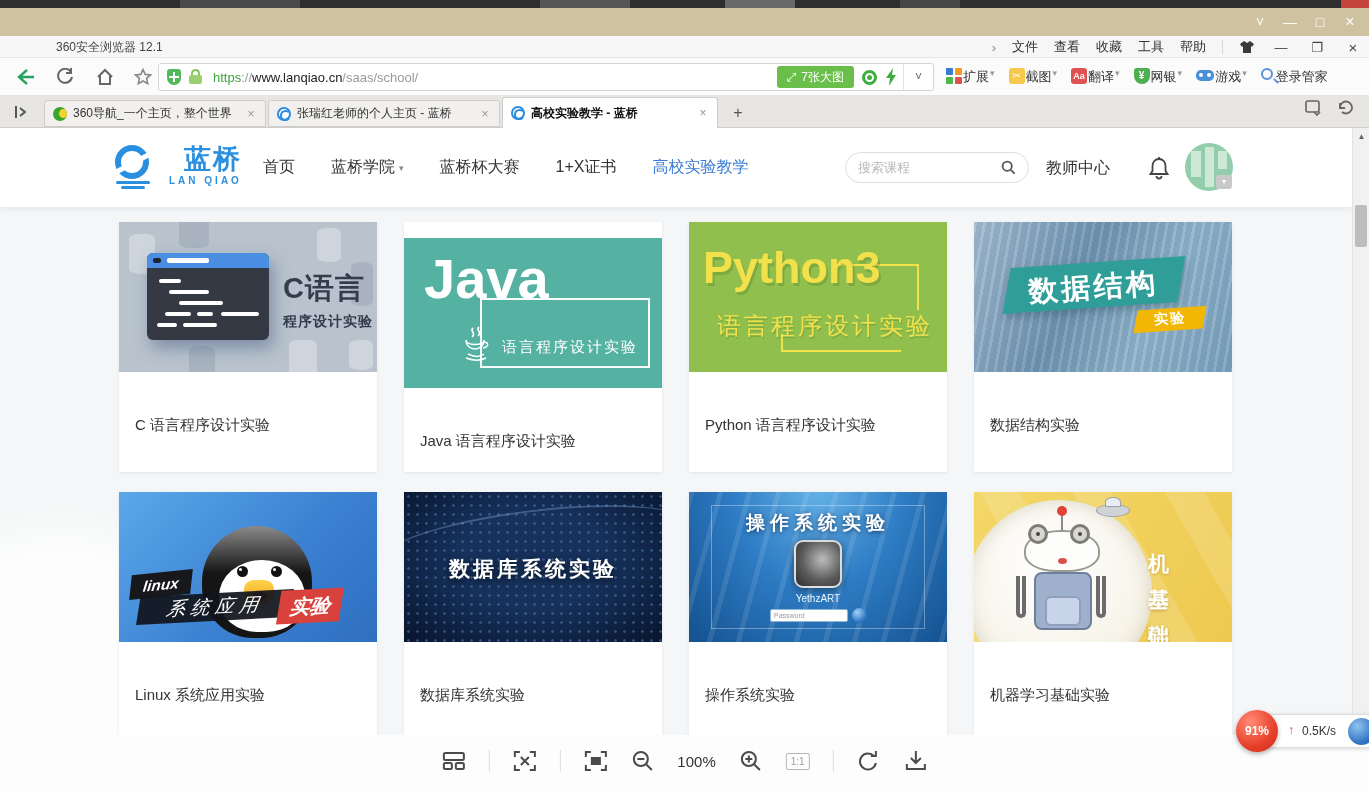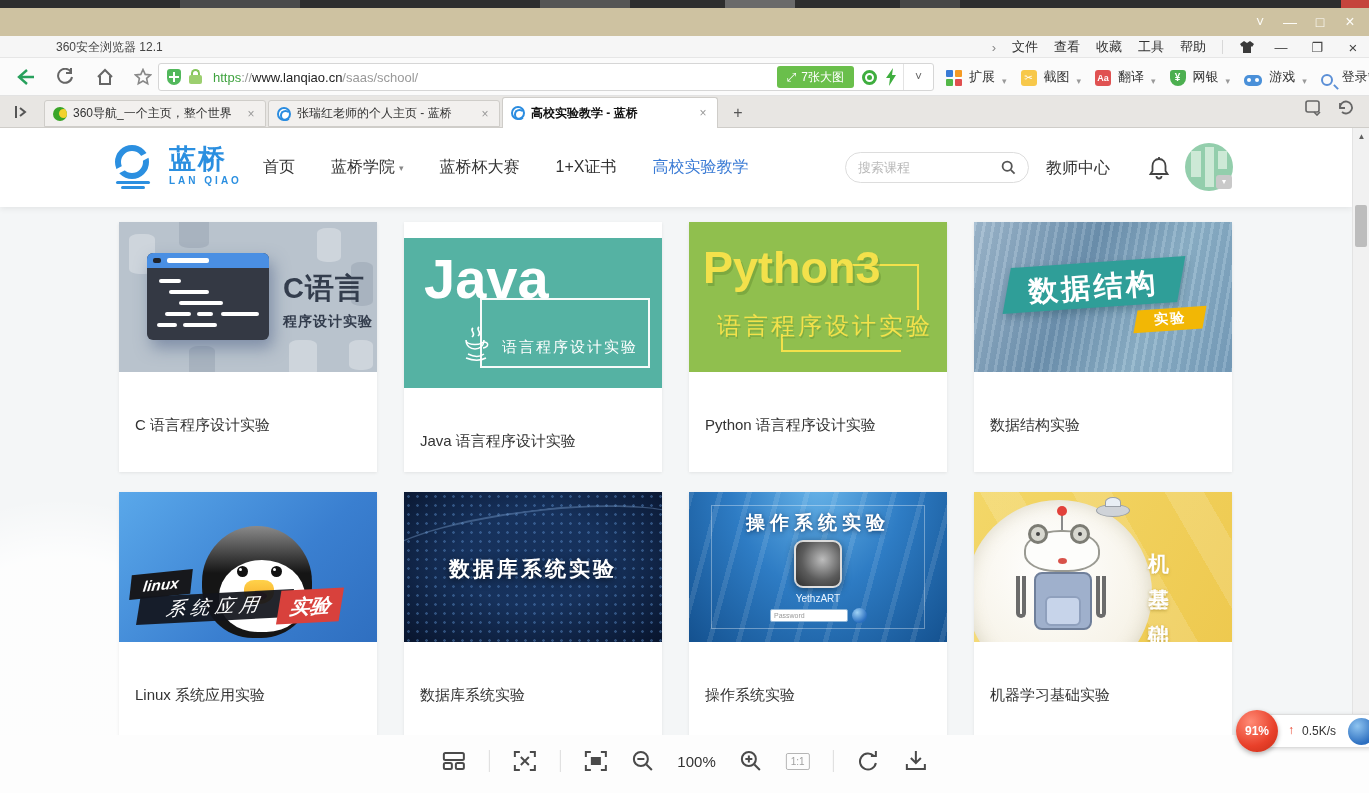--- a/index.html
+++ b/index.html
@@ -41,21 +41,21 @@
   #url-text { margin-left:10px; font-size:13px; white-space:nowrap; flex:1; overflow:hidden; }
   .u-scheme { color:#3fa33f;margin-top:46px; } .u-sep { color:#999; } .u-host { color:#222; } .u-path { color:#999; }
   #img-badge { flex:none; height:22px; background:#6abf4b; border-radius:3px; color:#fff; font-size:12px;
                display:flex; align-items:center; padding:0 10px; gap:5px; margin-right:8px; }
   #aperture-ico { flex:none; width:15px; height:15px; border:3px solid #3fae3f; border-radius:50%; margin-right:8px; position:relative; }
   #aperture-ico:after { content:""; position:absolute; left:2px; top:2px; width:5px; height:5px; background:#3fae3f; border-radius:50%; }
   #bolt-ico { flex:none; margin-right:6px; }
   #addr-dd { flex:none; width:30px; height:26px; border-left:1px solid #e3e3e3; color:#666; font-size:12px;
              display:flex; align-items:center; justify-content:center; }
   #ext-toolbar { position:absolute; left:942px; top:0; height:38px; display:flex; align-items:center; gap:6px; }
-  .ext-item { display:flex; align-items:flex-end; gap:7px; padding:0 4px; }
+  .ext-item { display:flex; align-items:flex-start; gap:1px; padding:0 4px; }
   .ext-label { font-size:13px; color:#333; white-space:nowrap; }
   .ext-dd { font-size:9px; color:#999; }
   .ico16 { width:16px; height:16px; border-radius:3px; position:relative; flex:none; }
   #extensions-ico { display:grid; grid-template-columns:7px 7px; grid-template-rows:7px 7px; gap:2px; border-radius:0; }
   #extensions-ico i { display:block; border-radius:1px; }
   #screenshot-ico { background:#f7c84a; color:#fff; font-size:10px; text-align:center; line-height:16px; }
   #translate-ico { background:#e05252; color:#fff; font-size:9px; font-weight:bold; text-align:center; line-height:16px; }
   #bank-ico { background:#4caf50; border-radius:3px 3px 8px 8px; color:#fff; font-size:10px; font-weight:bold; text-align:center; line-height:15px; }
   #game-ico { width:18px; height:11px; background:#4a90d9; border-radius:5px; margin-top:2px; }
   #game-ico:before, #game-ico:after { content:""; position:absolute; top:3px; width:4px; height:4px; background:#fff; border-radius:50%; }
@@ -84,21 +84,21 @@
   #page { left:0; top:128px; width:1369px; height:607px; background:#f4f6f7; overflow:hidden;
           background-image:radial-gradient(circle at 60px 580px, rgba(255,255,255,.8) 0 150px, rgba(255,255,255,0) 210px); }
   #site-header { position:absolute; left:0; top:0; width:1352px; height:79px; background:#fff; box-shadow:0 2px 6px rgba(0,0,0,.07); }
   #logo { position:absolute; left:113px; top:15px; display:flex; align-items:center; gap:10px; }
   #logo-mark { width:46px; height:46px; position:relative; }
   #logo-ring { position:absolute; left:2px; top:2px; width:34px; height:34px; border:6px solid #2b8fe0; border-radius:50%; }
   #logo-slash { position:absolute; left:0px; top:16px; width:46px; height:5px; background:#fff; transform:rotate(-28deg); }
   #logo-wave1,#logo-wave2 { position:absolute; height:3px; background:#2b8fe0; border-radius:2px; }
   #logo-wave1 { left:3px; top:38px; width:34px; } #logo-wave2 { left:8px; top:43px; width:24px; }
   #logo-text { line-height:1; }
-  #logo-cn { font-size:27px; font-weight:bold; color:#2b8fe0; letter-spacing:2px; }
+  #logo-cn { font-size:27px; font-weight:bold; color:#2b8fe0; letter-spacing:2px;text-align:right; }
   #logo-en { font-size:10px; color:#2b8fe0; letter-spacing:3px; margin-top:3px; font-weight:bold; }
   #main-nav { position:absolute; left:263px; top:0; height:79px; display:flex; align-items:center; gap:36px; }
   .nav-item { font-size:16px; color:#333; display:flex; align-items:center; gap:4px; white-space:nowrap; }
   .nav-item.active { color:#3a7bd5; }
   .nav-dd { font-size:9px; color:#888; }
   #search-box { position:absolute; left:845px; top:24px; width:184px; height:31px; border:1px solid #ddd; border-radius:16px;
                 background:#fff; display:flex; align-items:center; padding:0 12px; }
   #search-ph { flex:1; font-size:13px; color:#b9b9b9; }
   #teacher-center { position:absolute; left:1046px; top:0; height:79px; line-height:79px; font-size:16px; color:#333; }
   #bell { position:absolute; left:1148px; top:28px; }

